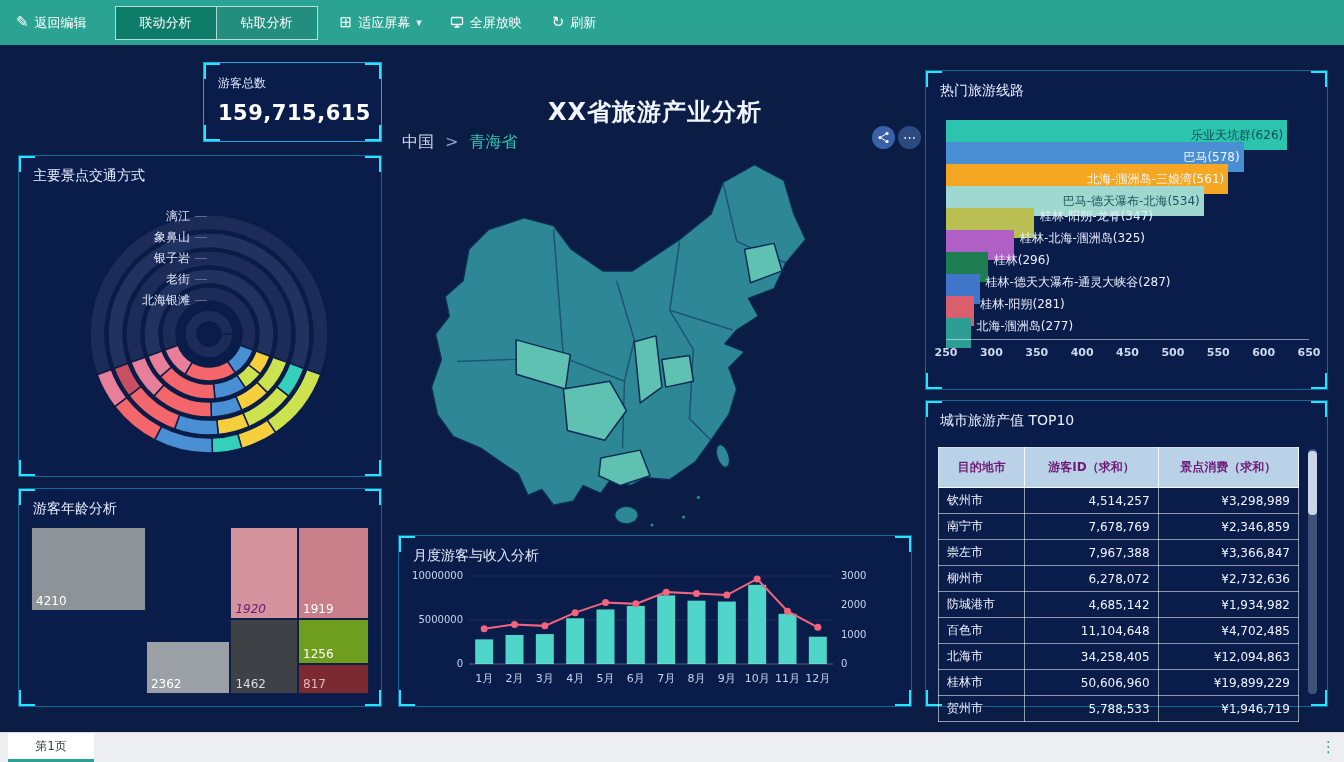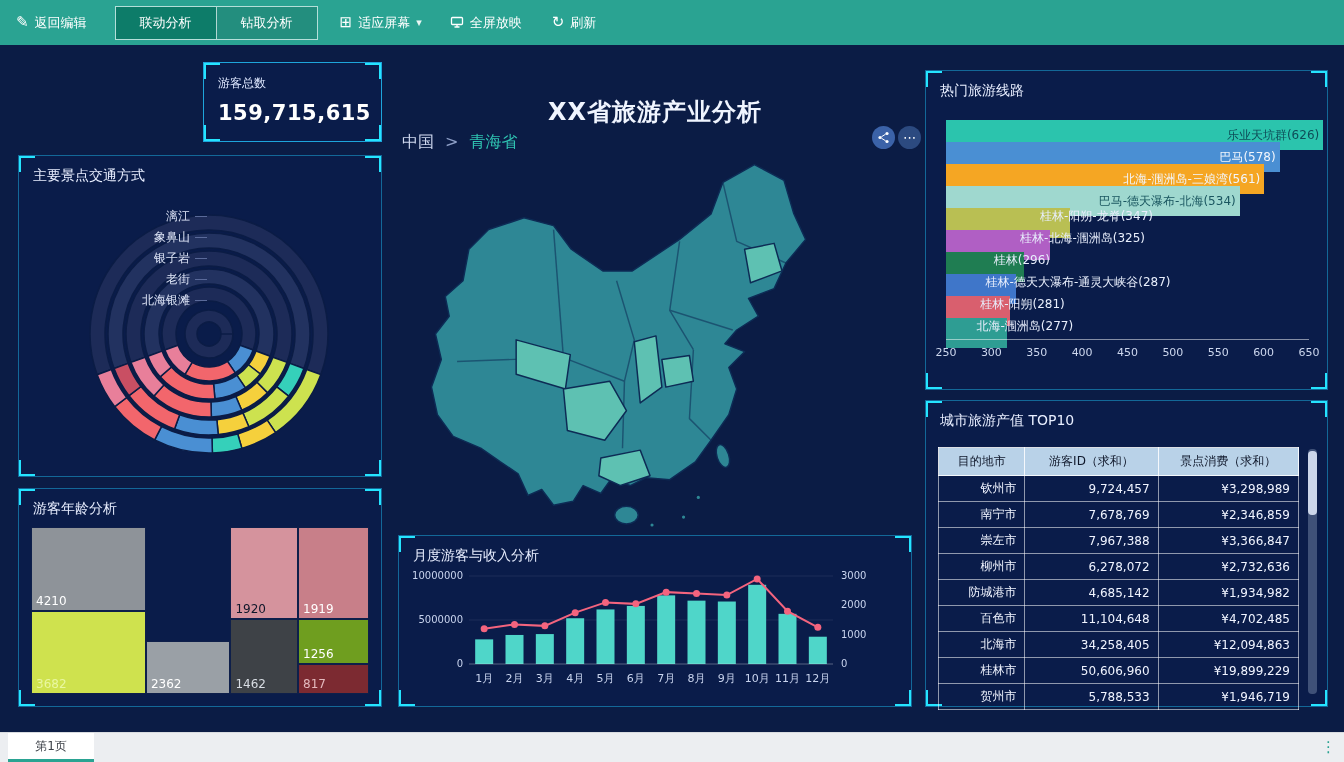--- a/index.html
+++ b/index.html
@@ -61,35 +61,35 @@
   .rose-label i{display:inline-block;width:12px;height:1px;background:#5a6a9a;margin-left:5px;}
   
   #treemap{position:absolute;left:12px;right:12px;top:38px;bottom:12px;}
   .tm-block{position:absolute;box-sizing:border-box;border:1px solid #0e1f4a;}
   .tm-label{position:absolute;left:4px;bottom:2px;font-size:12px;}
   
   #monthly-svg{position:absolute;left:4px;top:28px;}
   
   #routes-rows{position:absolute;left:20px;right:18px;top:46px;}
   .rb-row{position:relative;height:22px;}
-  .rb-bar{position:relative;height:30px;top:3px;padding-left:36px;}
+  .rb-bar{position:relative;height:30px;top:3px;}
   .rb-label{position:absolute;top:50%;transform:translateY(-50%);white-space:nowrap;
             font-size:12px;line-height:1;}
   .rb-label.inside{right:4px;}
   #routes-axis{position:absolute;left:20px;right:18px;top:268px;height:24px;
-               border-top:1px solid rgba(255,255,255,.5);}
+               border-top:1px solid rgba(255,255,255,.5);font-weight:bold;}
   .rb-tick{position:absolute;top:6px;transform:translateX(-50%);font-size:11px;color:#cdd7ee;}
   
   #table-wrap{position:absolute;left:12px;right:28px;top:46px;}
   #cities-table{width:100%;border-collapse:collapse;font-size:12px;}
-  #cities-table th{background:#b9d2e8;color:#0f172a;font-weight:normal;padding:5px 8px;
+  #cities-table th{background:#b9d2e8;color:#701a75;font-weight:bold;padding:11px 8px;
                    border:1px solid rgba(255,255,255,.85);}
   #cities-table td{color:#f0f4ff;padding:4px 8px;border:1px solid rgba(255,255,255,.55);}
   #cities-table td.num{text-align:right;}
-  #cities-table td.name{text-align:right;border-radius:8px;}
+  #cities-table td.name{text-align:left;border-radius:8px;}
   #table-scrollbar{position:absolute;right:10px;top:48px;bottom:12px;width:9px;
                    background:rgba(190,205,230,.30);border-radius:4px;}
   #table-scroll-thumb{position:absolute;left:0;top:2px;width:9px;height:64px;
                       background:#ccd6ea;border-radius:4px;}
   
   .tabbar{position:absolute;left:0;bottom:0;width:100%;height:30px;background:#eceef1;
           border-top:1px solid #d9dce0;box-sizing:border-box;}
   .tab{position:absolute;left:8px;top:0;height:27px;width:86px;background:#fff;color:#3a3f46;
        font-size:12px;display:flex;align-items:center;justify-content:center;cursor:pointer;}
   .tab-underline{position:absolute;left:8px;bottom:0;width:86px;height:3px;background:#2aa392;}
@@ -193,28 +193,25 @@
         </div>
       </div>
   </section>
 
   <section class="neon" id="panel-age">
     <div class="panel-title">游客年龄分析</div>
     <div id="treemap">
         <div class="tm-block" style="left: 0%; top: 0%; width: 34%; height: 50%; background: rgb(142, 147, 153);">
           <span class="tm-label" style="color: rgb(255, 255, 255);">4210</span>
         </div>
-        <div class="tm-block" style="left: 0%; top: 50%; width: 34%; height: 50%; background: rgb(207, 226, 78);">
-          <span class="tm-label" style="color: rgb(233, 247, 160);">3682</span>
-        </div>
         <div class="tm-block" style="left: 34%; top: 68%; width: 25%; height: 32%; background: rgb(154, 160, 166);">
           <span class="tm-label" style="color: rgb(255, 255, 255);">2362</span>
         </div>
         <div class="tm-block" style="left: 59%; top: 0%; width: 20%; height: 55%; background: rgb(213, 147, 157);">
-          <span class="tm-label" style="color: #0f172a;">1920</span>
+          <span class="tm-label" style="color: #701a75; font-style: italic;">1920</span>
         </div>
         <div class="tm-block" style="left: 79%; top: 0%; width: 21%; height: 55%; background: rgb(200, 127, 137);">
           <span class="tm-label" style="color: rgb(255, 255, 255);">1919</span>
         </div>
         <div class="tm-block" style="left: 59%; top: 55%; width: 20%; height: 45%; background: rgb(62, 66, 71);">
           <span class="tm-label" style="color: rgb(216, 221, 227);">1462</span>
         </div>
         <div class="tm-block" style="left: 79%; top: 55%; width: 21%; height: 27%; background: rgb(111, 158, 31);">
           <span class="tm-label" style="color: rgb(255, 255, 255);">1256</span>
         </div>
@@ -403,21 +400,21 @@
         <thead>
             <tr id="cities-thead-row">
               <th>目的地市</th>
               <th>游客ID（求和）</th>
               <th>景点消费（求和）</th>
             </tr>
           </thead>
         <tbody id="cities-tbody">
             <tr>
               <td class="name">钦州市</td>
-              <td class="num">9,724,457</td>
+              <td class="num">4,514,257</td>
               <td class="num">¥3,298,989</td>
             </tr>
             <tr>
               <td class="name">南宁市</td>
               <td class="num">7,678,769</td>
               <td class="num">¥2,346,859</td>
             </tr>
             <tr>
               <td class="name">崇左市</td>
               <td class="num">7,967,388</td>

